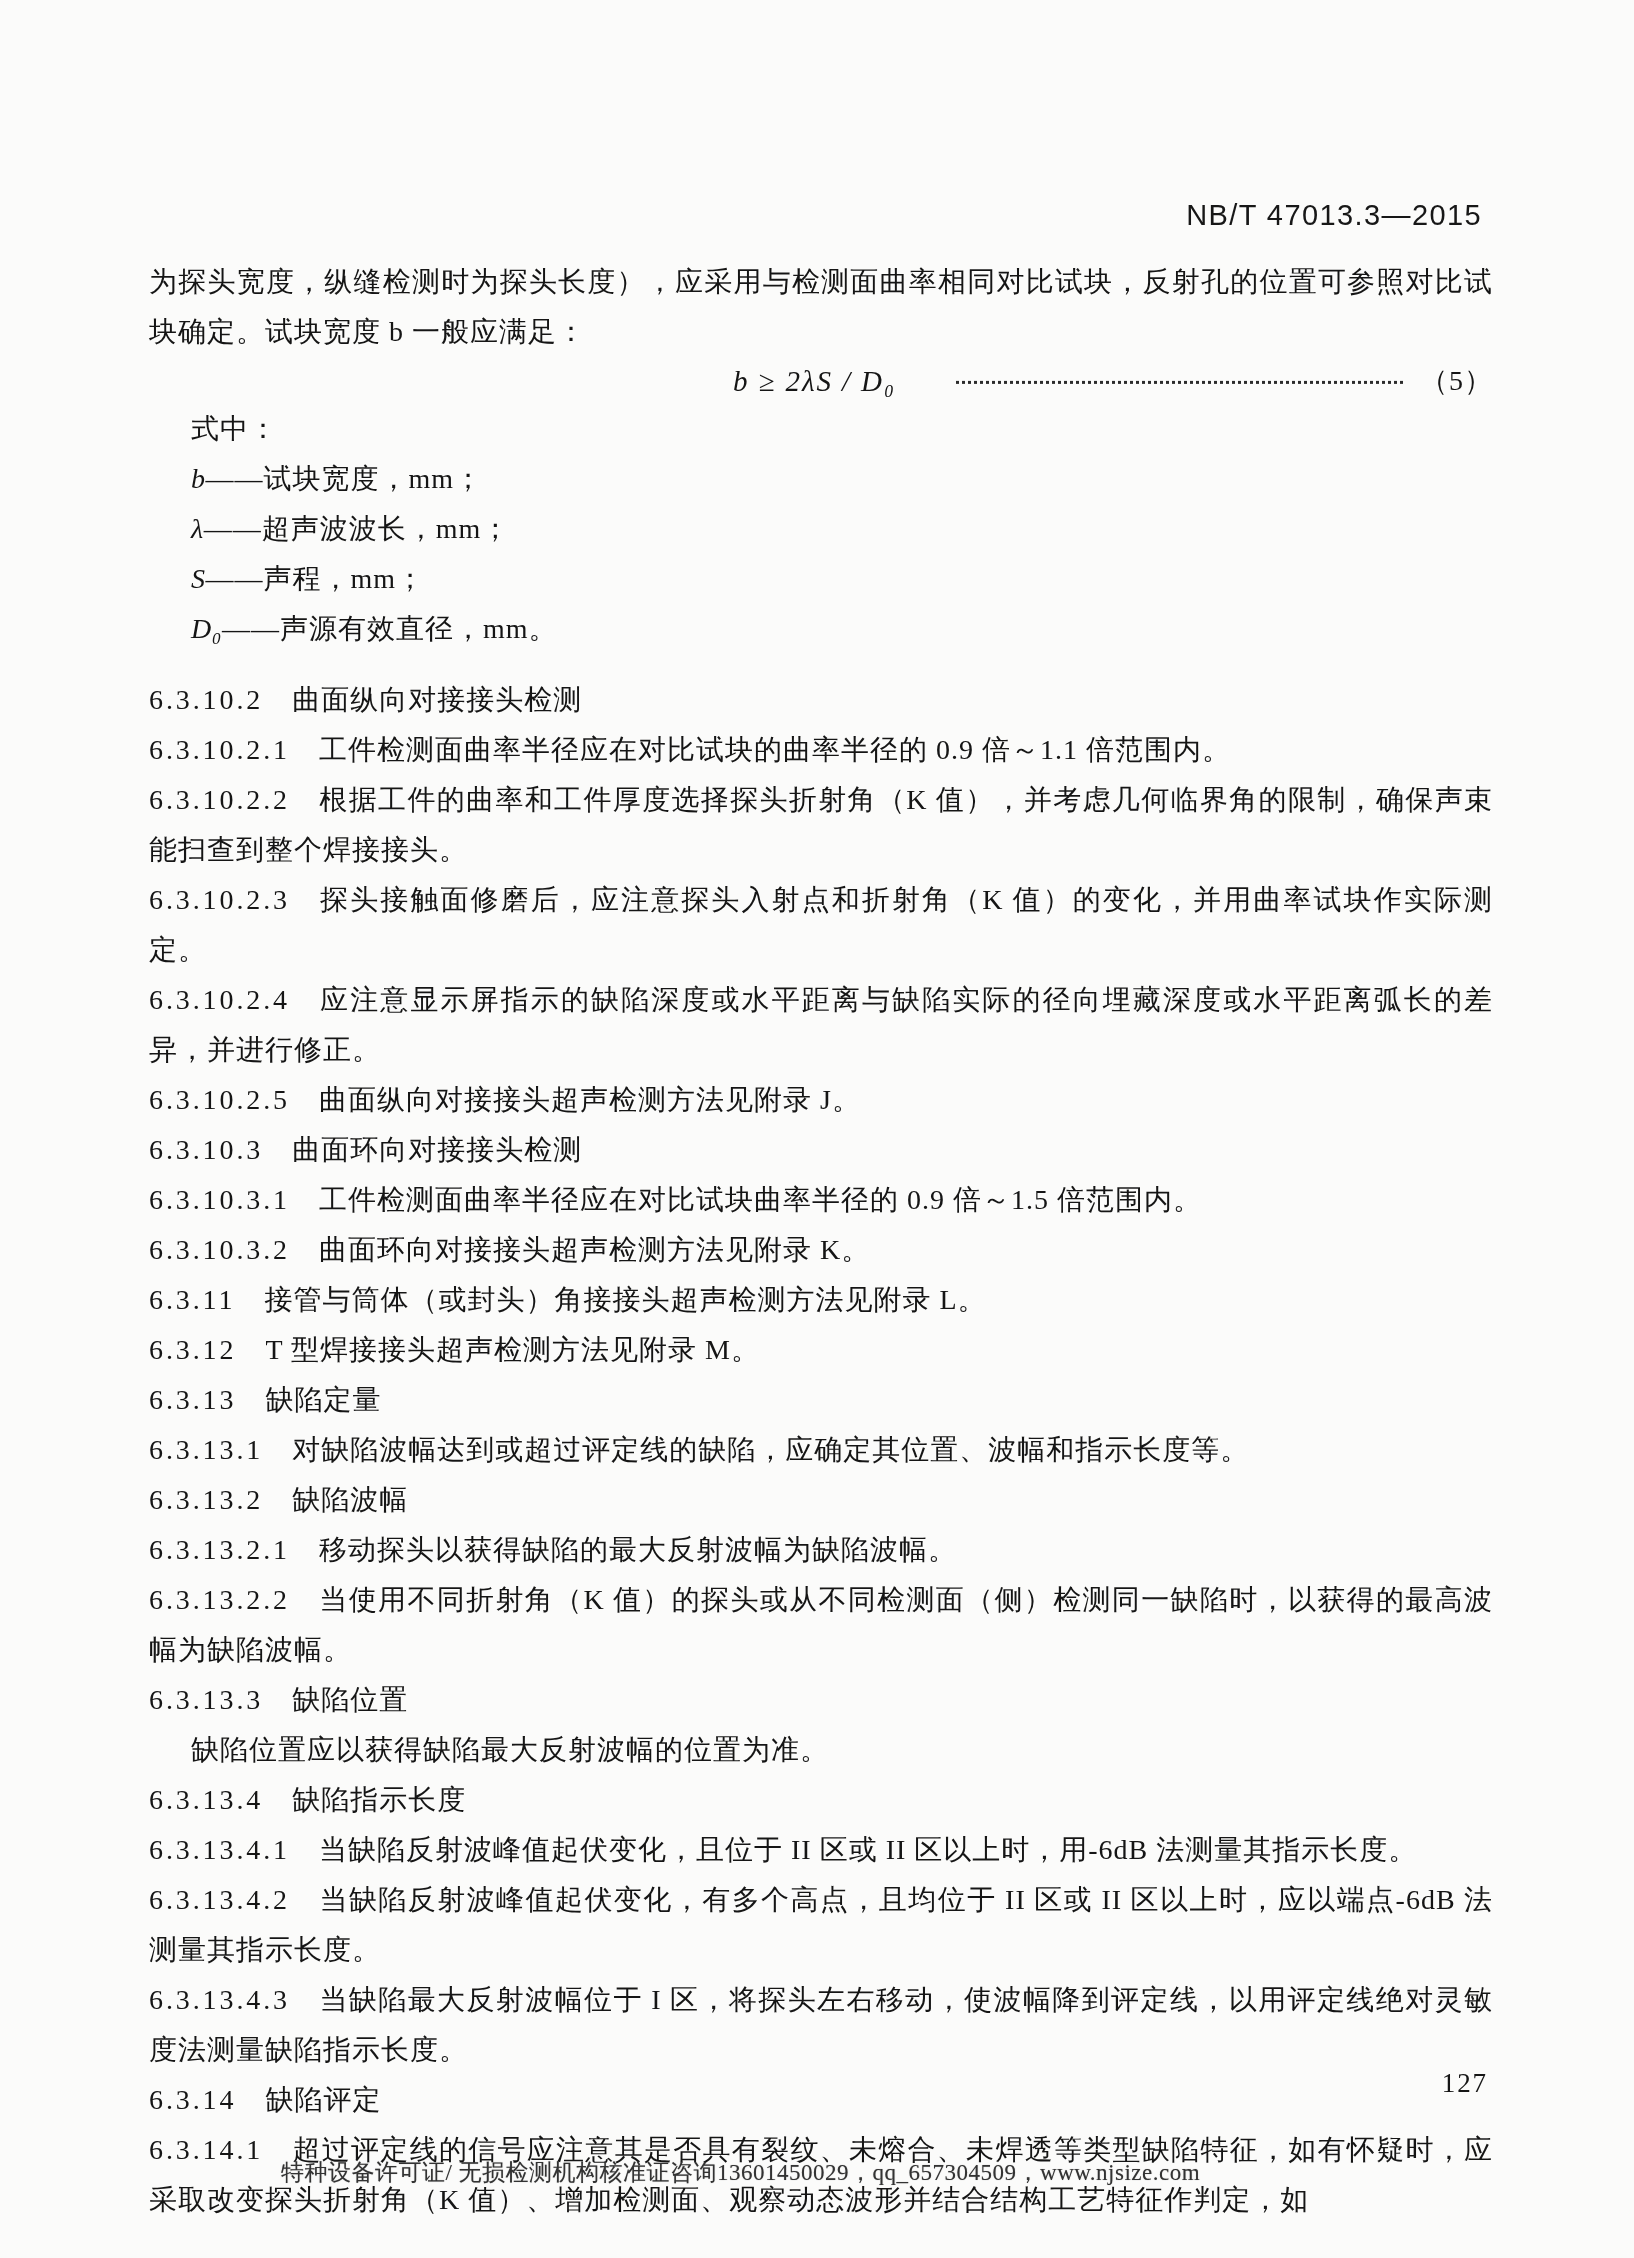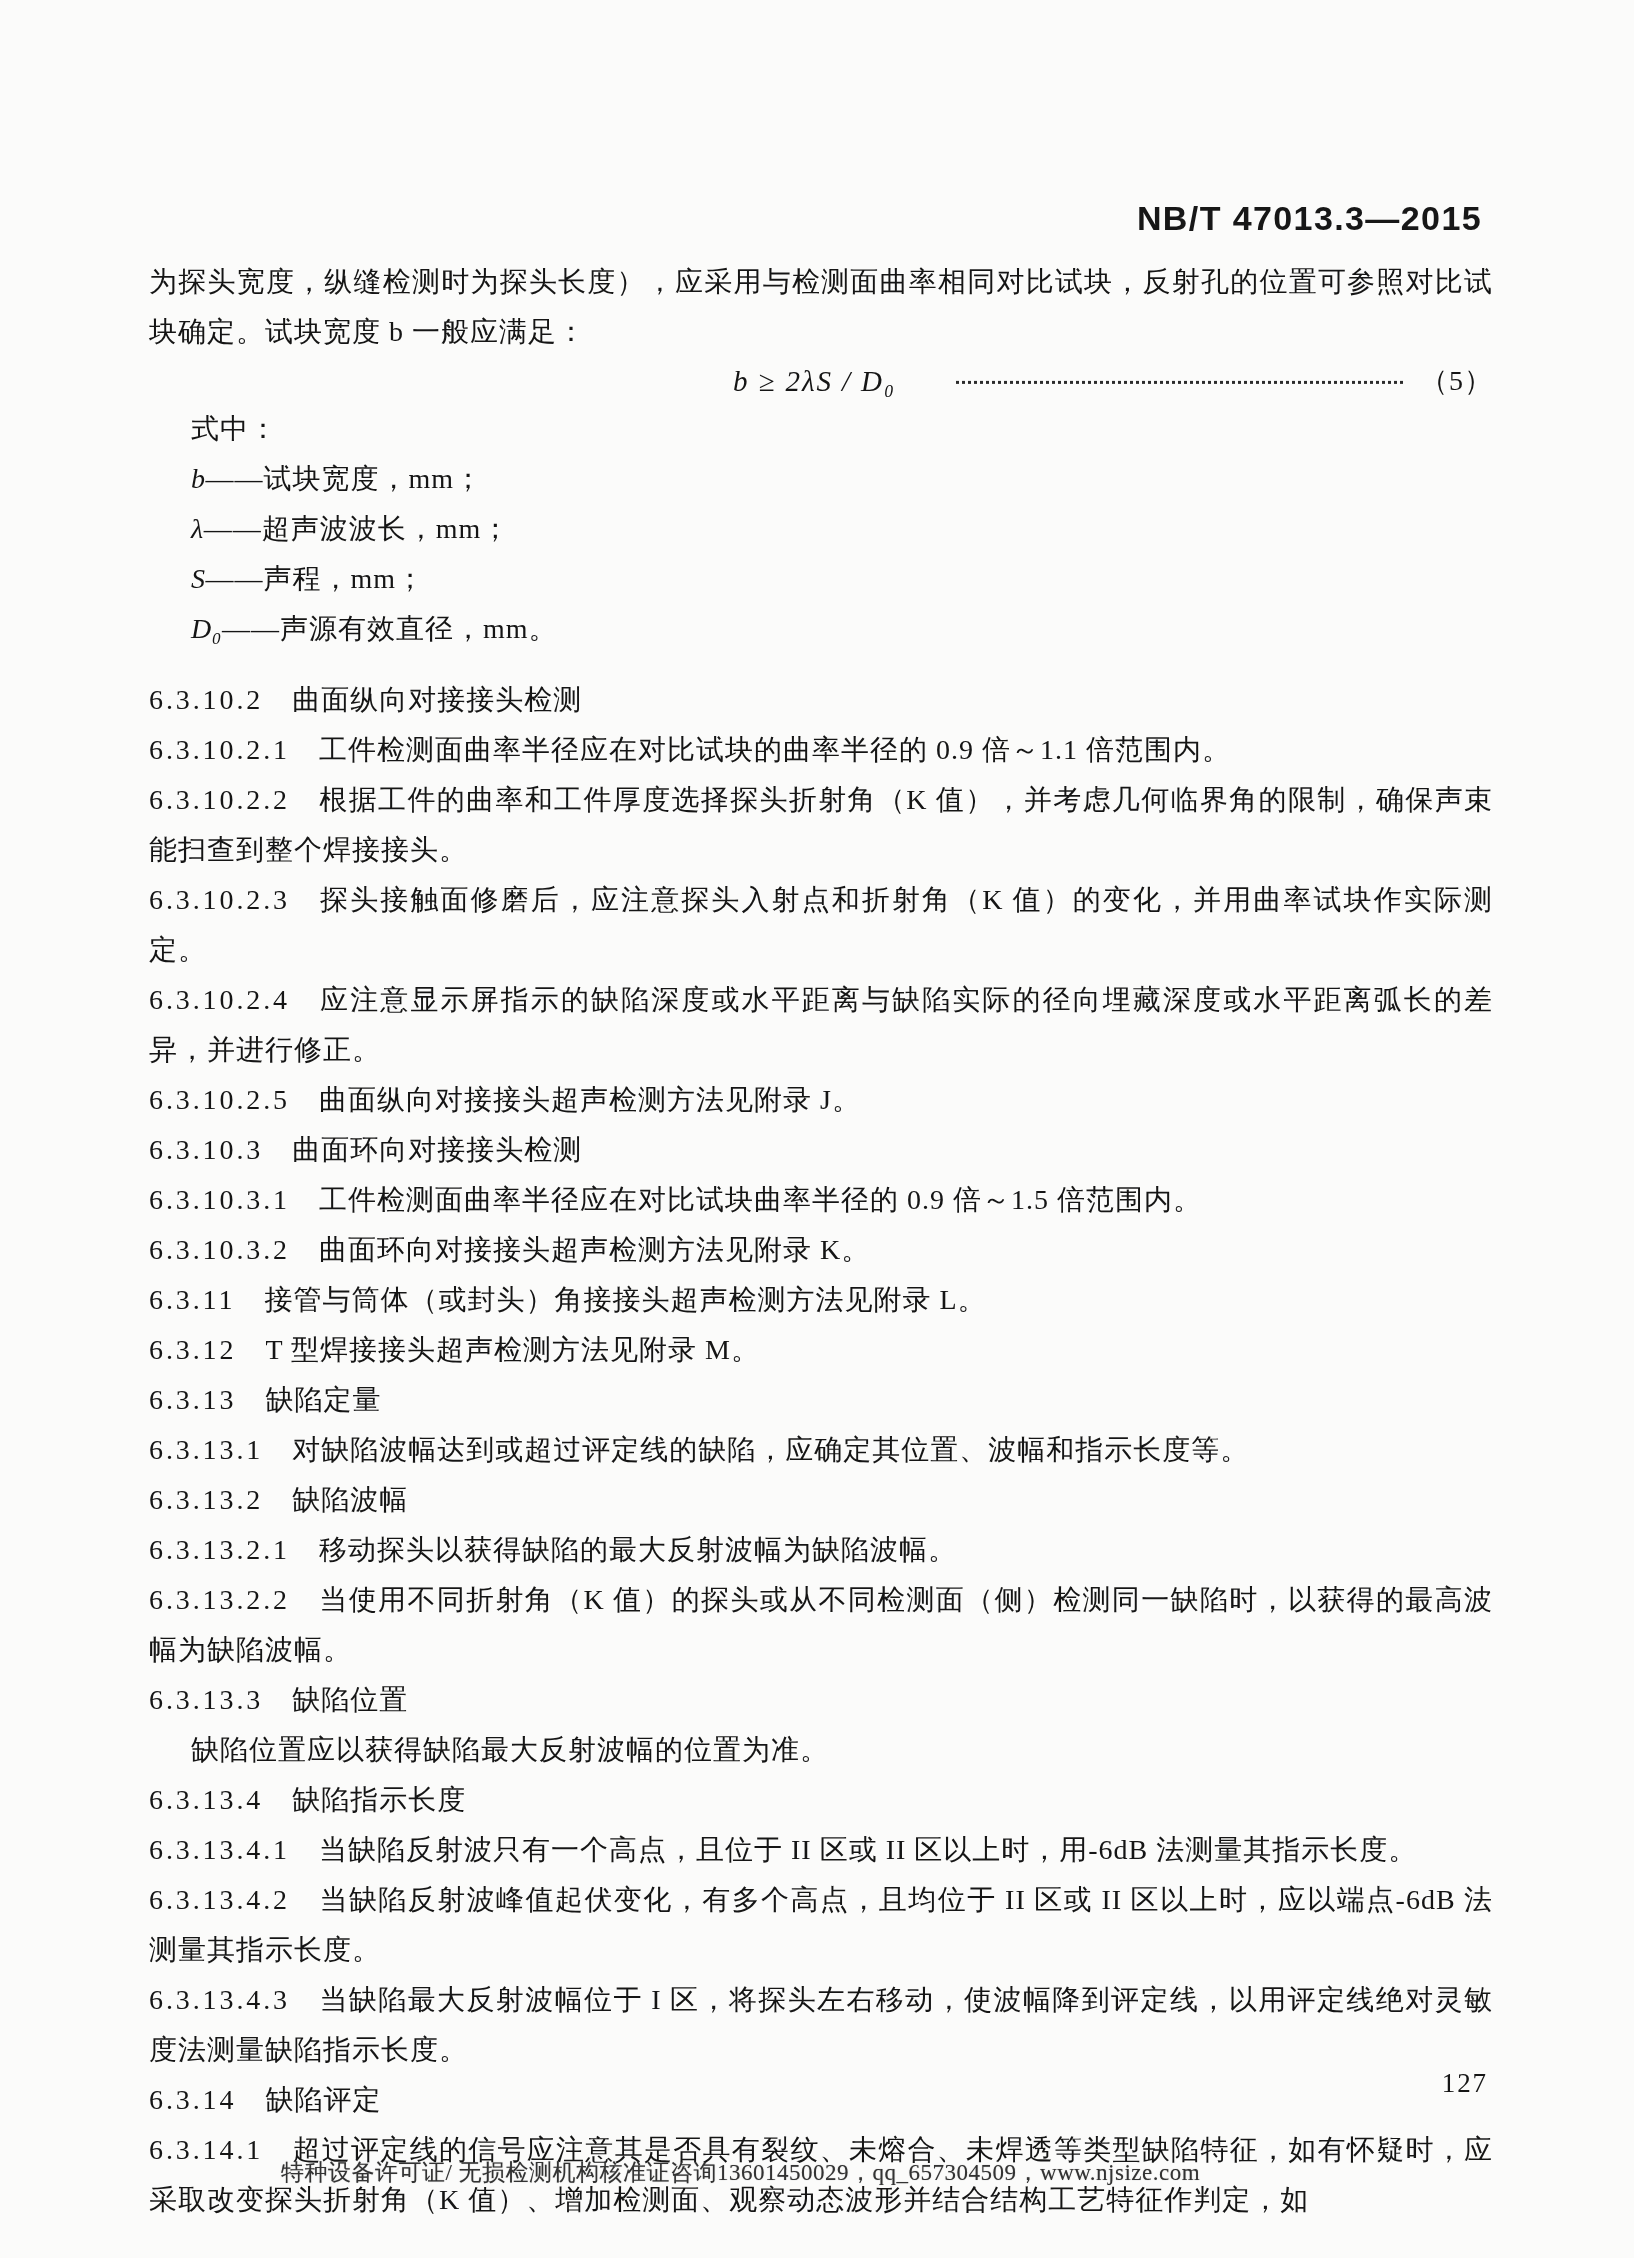--- a/index.html
+++ b/index.html
@@ -10,23 +10,23 @@
     color: #151515;
     font-family: "Liberation Serif", "DejaVu Serif", serif;
     overflow: hidden;
   }
   .page { position: absolute; inset: 0; }
 
   .header {
     position: absolute;
     top: 199px;
     right: 153px;
-    font-size: 34px;
+    font-size: 29px;
     letter-spacing: 1.4px;
-    font-weight: 700;
+    font-weight: 400;
     font-family: "Liberation Sans", "DejaVu Sans", sans-serif;
     color: #171717;
     text-align: right;
   }
 
   .content {
     position: absolute;
     left: 149px;
     top: 257px;
     width: 1344px;
@@ -160,21 +160,21 @@
         <p class="clause"><span class="sec-num">6.3.13.2.1</span><span class="sec-text">移动探头以获得缺陷的最大反射波幅为缺陷波幅。</span></p>
 
         <p class="clause"><span class="sec-num">6.3.13.2.2</span><span class="sec-text">当使用不同折射角（K 值）的探头或从不同检测面（侧）检测同一缺陷时，以获得的最高波幅为缺陷波幅。</span></p>
 
         <p class="clause"><span class="sec-num">6.3.13.3</span><span class="sec-text">缺陷位置</span></p>
 
         <p class="clause indent no-num"><span class="sec-text">缺陷位置应以获得缺陷最大反射波幅的位置为准。</span></p>
 
         <p class="clause"><span class="sec-num">6.3.13.4</span><span class="sec-text">缺陷指示长度</span></p>
 
-        <p class="clause"><span class="sec-num">6.3.13.4.1</span><span class="sec-text">当缺陷反射波只有一个高点，且位于 II 区或 II 区以上时，用-6dB 法测量其指示长度。</span></p>
+        <p class="clause"><span class="sec-num">6.3.13.4.1</span><span class="sec-text">当缺陷反射波峰值起伏变化，且位于 II 区或 II 区以上时，用-6dB 法测量其指示长度。</span></p>
 
         <p class="clause"><span class="sec-num">6.3.13.4.2</span><span class="sec-text">当缺陷反射波峰值起伏变化，有多个高点，且均位于 II 区或 II 区以上时，应以端点-6dB 法测量其指示长度。</span></p>
 
         <p class="clause"><span class="sec-num">6.3.13.4.3</span><span class="sec-text">当缺陷最大反射波幅位于 I 区，将探头左右移动，使波幅降到评定线，以用评定线绝对灵敏度法测量缺陷指示长度。</span></p>
 
         <p class="clause"><span class="sec-num">6.3.14</span><span class="sec-text">缺陷评定</span></p>
 
         <p class="clause"><span class="sec-num">6.3.14.1</span><span class="sec-text">超过评定线的信号应注意其是否具有裂纹、未熔合、未焊透等类型缺陷特征，如有怀疑时，应采取改变探头折射角（K 值）、增加检测面、观察动态波形并结合结构工艺特征作判定，如</span></p>
 
     </div>

